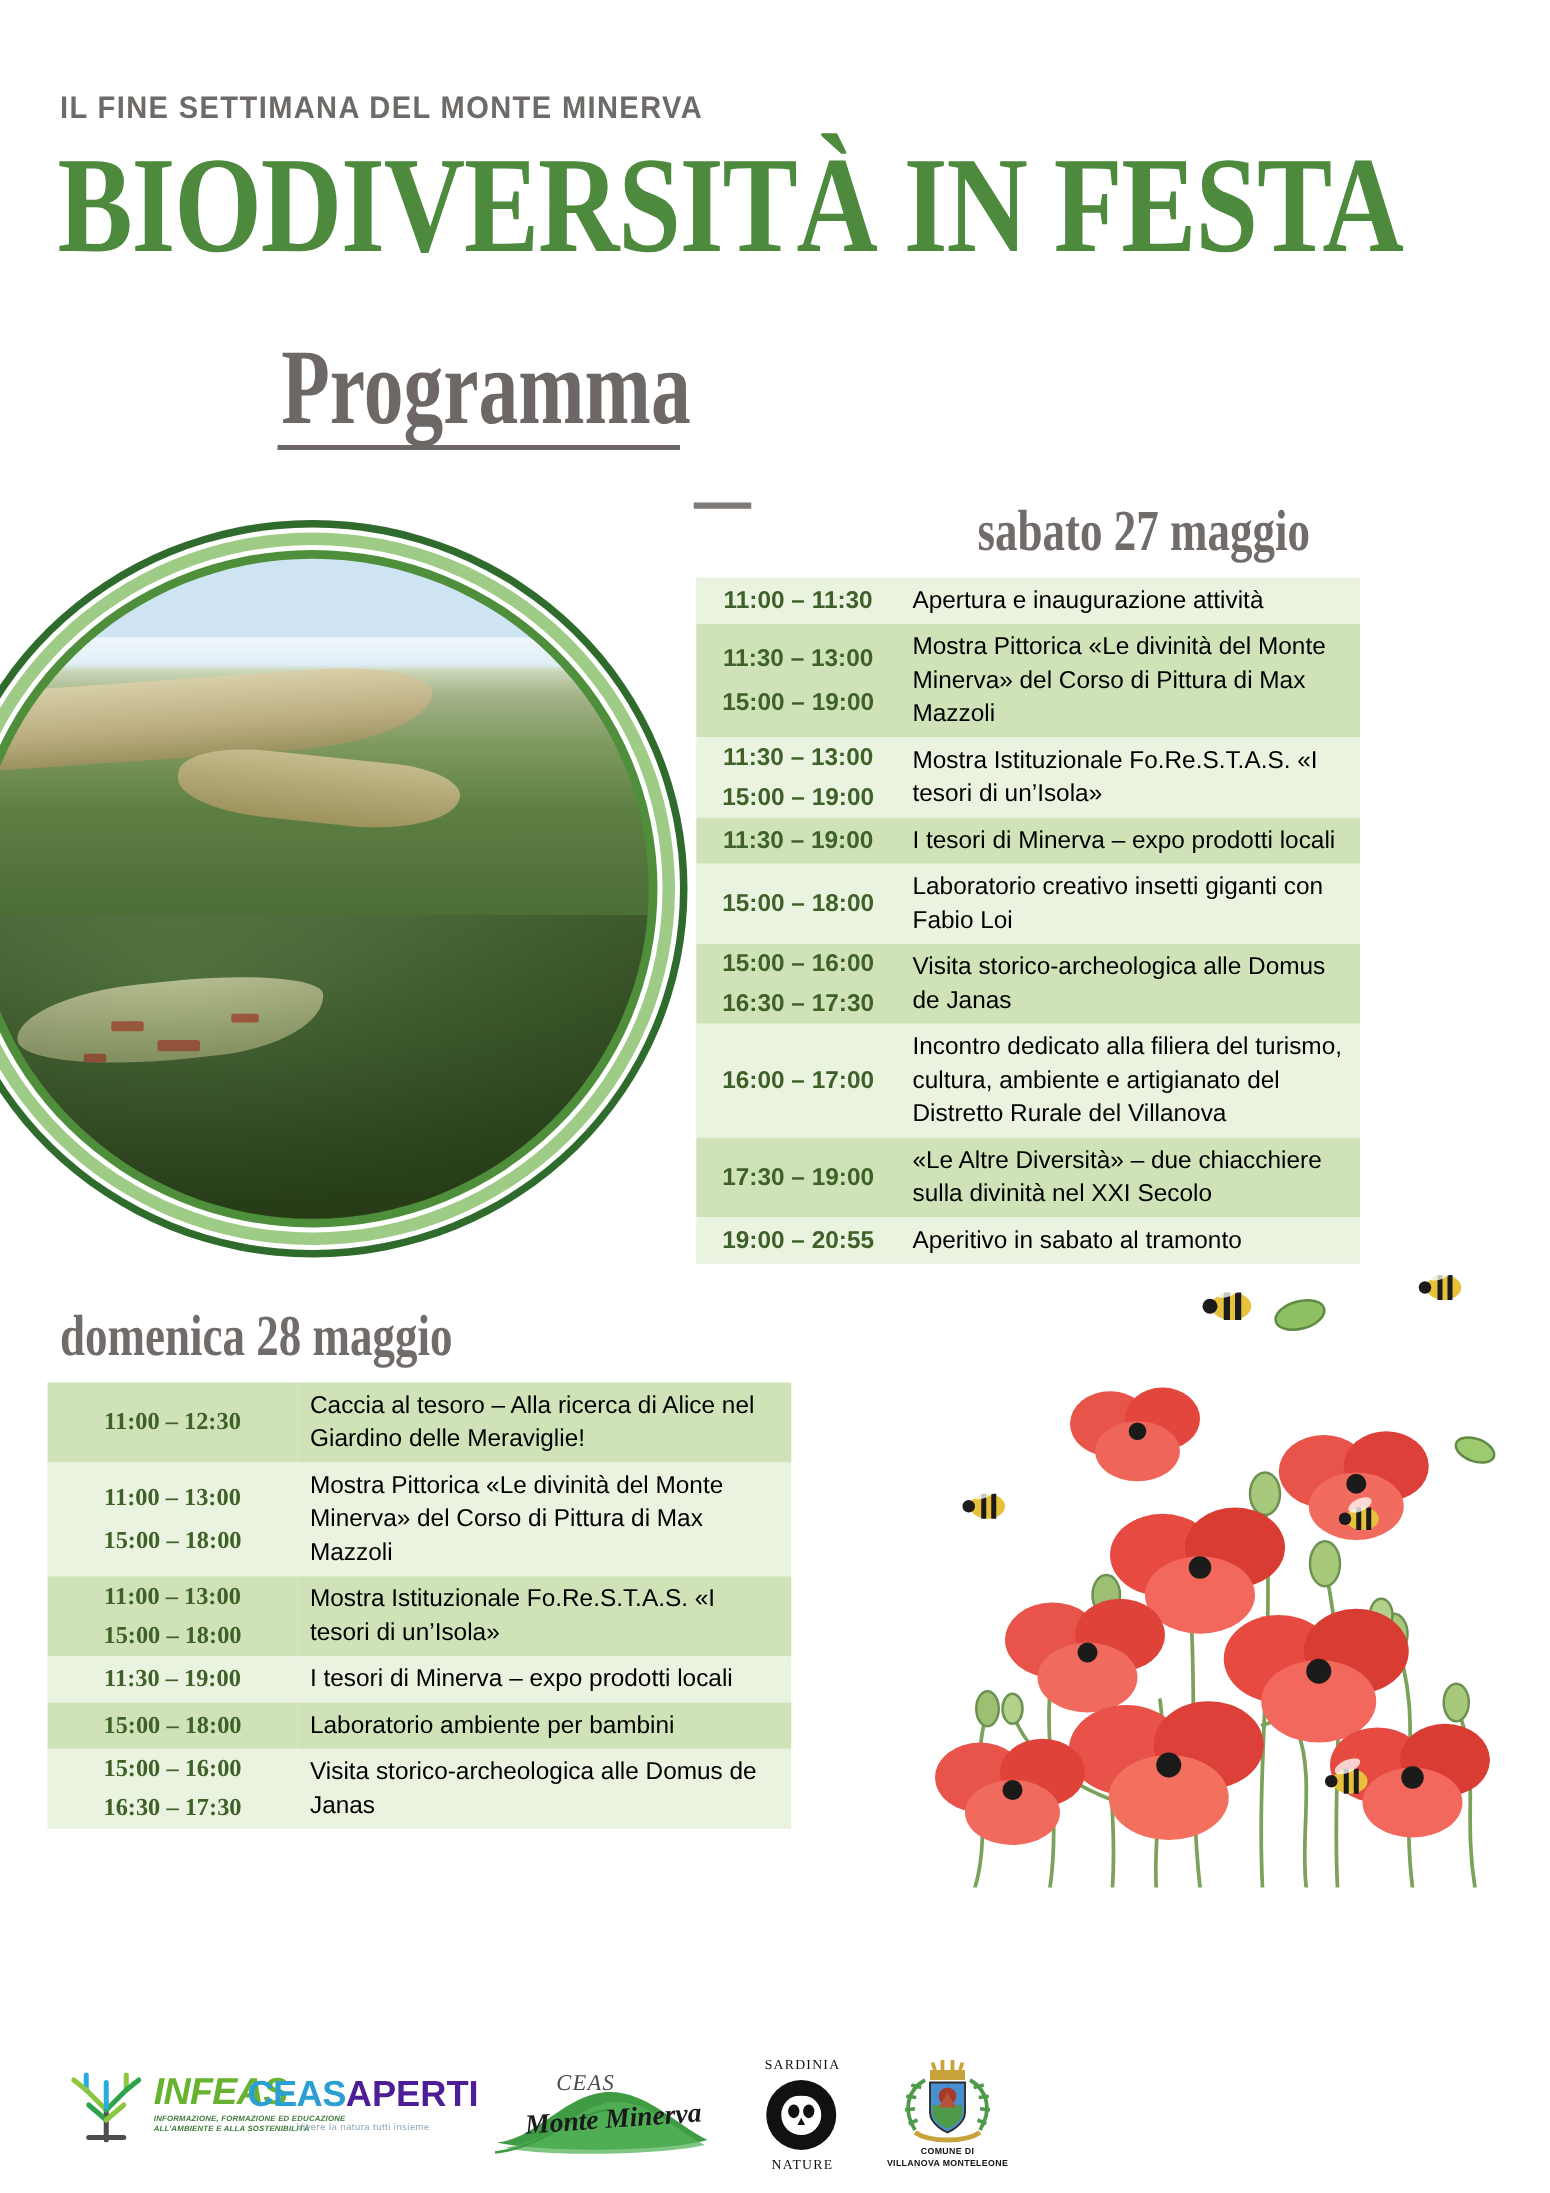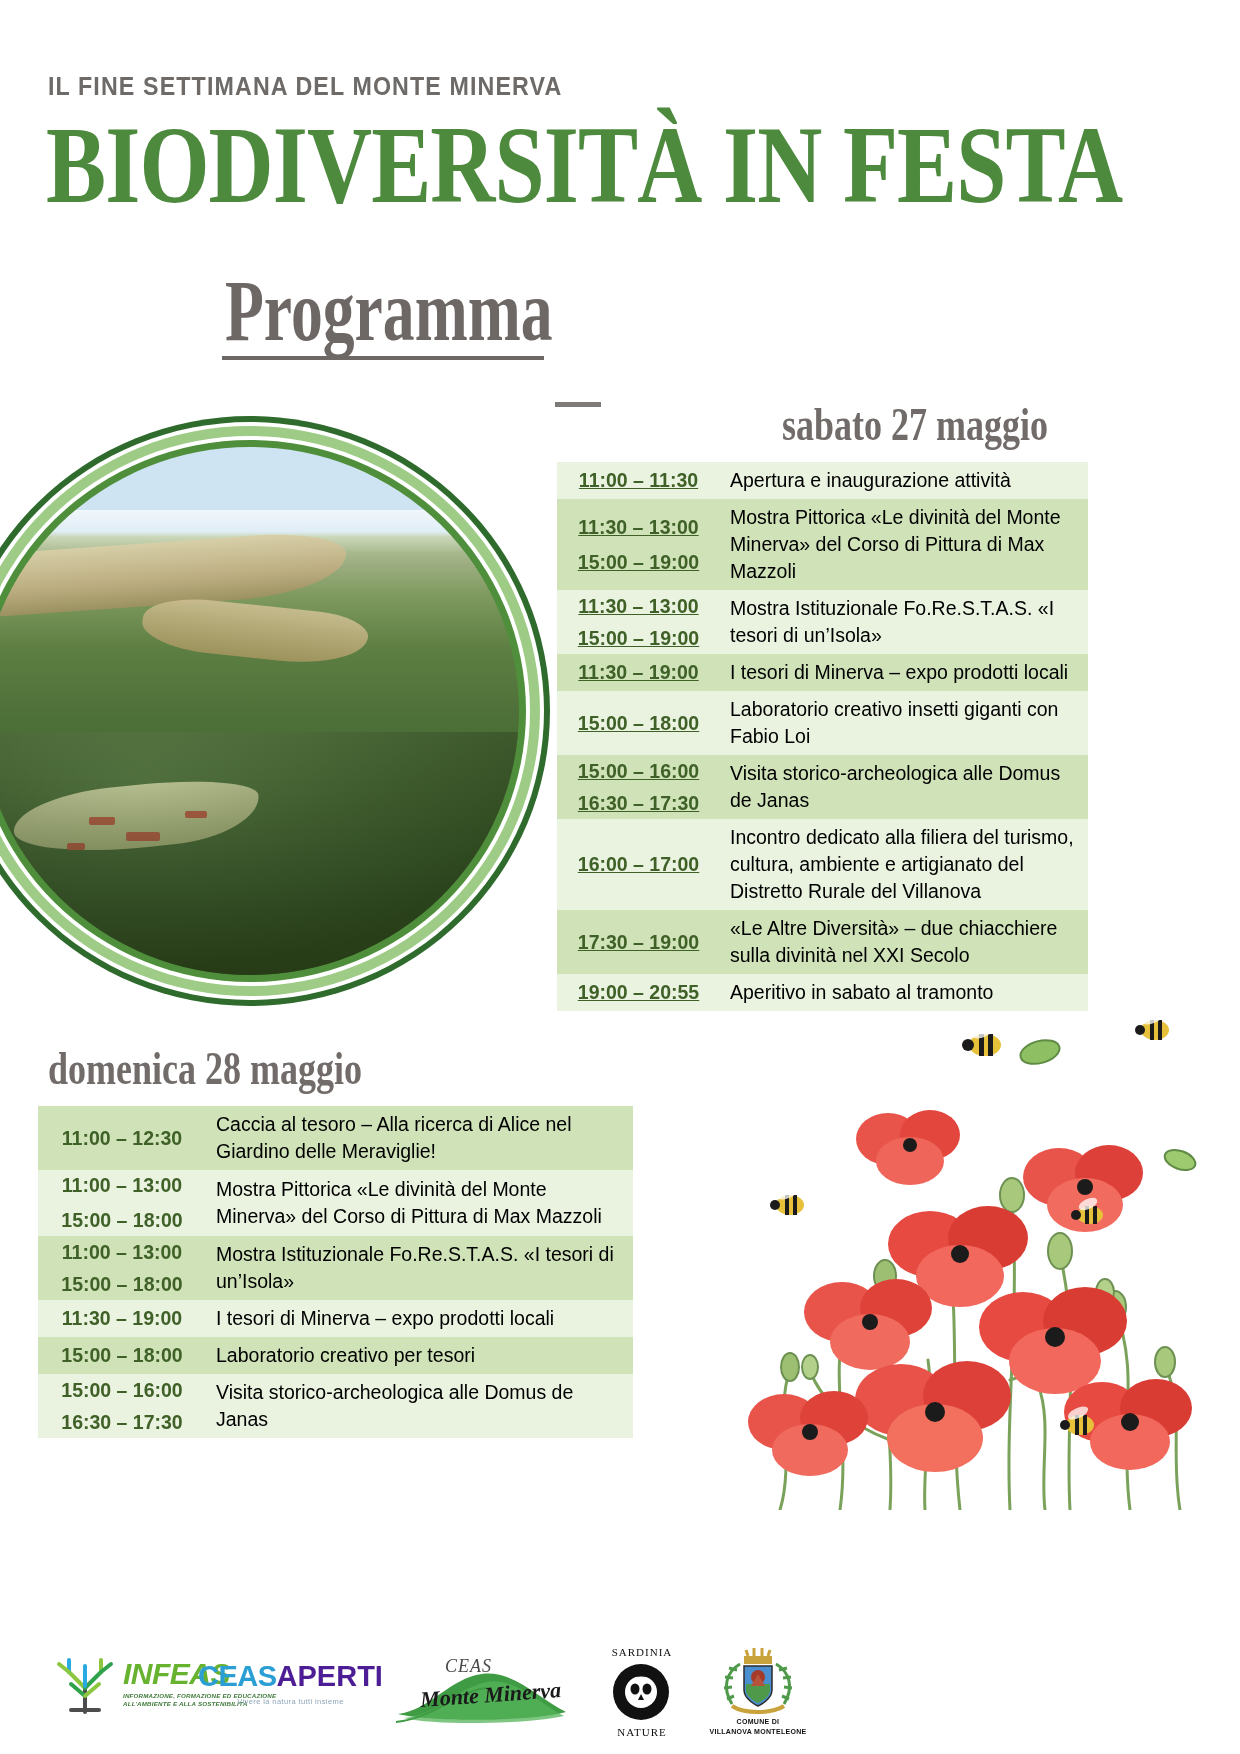--- a/index.html
+++ b/index.html
@@ -153,23 +153,23 @@
     font-family:"Liberation Sans", sans-serif;
     font-weight:bold;
     color:#3f6127;
     text-align:center;
     white-space:nowrap;
   }
   .sched .act{
     font-family:"Liberation Sans", sans-serif;
     color:#000000;
   }
-  .sched.sat .time{width:163px;font-size:19.5px;padding:0 0;text-decoration:underline;}
+  .sched.sat .time{width:163px;font-size:19.5px;padding:0 0;}
   .sched.sat .act{font-size:19.5px;line-height:27px;padding:5px 8px 5px 10px;}
-  .sched.sun .time{width:168px;font-size:19.5px;padding:4px 0;}
+  .sched.sun .time{width:168px;font-size:19.5px;padding:4px 16px;font-family:Liberation Serif, serif;}
   .sched.sun .act{font-size:19.5px;line-height:27px;padding:5px 8px 5px 10px;}
 
   .rowA{background:#eaf2e0;}
   .rowB{background:#cfe2b8;}
 
   .timestack{display:flex;flex-direction:column;gap:12px;align-items:center;justify-content:center;}
   .timestack.tight{gap:9px;}
 
   
   .poppies{position:absolute;left:660px;top:990px;width:580px;height:520px;}
@@ -378,21 +378,21 @@
             </div>
         </td>
         <td class="act">I tesori di Minerva – expo prodotti locali</td>
       </tr>
       <tr class="rowB">
         <td class="time">
           <div class="timestack">
               <span>15:00 – 18:00</span>
             </div>
         </td>
-        <td class="act">Laboratorio creativo per tesori</td>
+        <td class="act">Laboratorio ambiente per bambini</td>
       </tr>
       <tr class="rowA">
         <td class="time">
           <div class="timestack tight">
             <span>15:00 – 16:00</span>
             <span>16:30 – 17:30</span>
           </div>
         </td>
         <td class="act">Visita storico-archeologica alle Domus de Janas</td>
       </tr>

